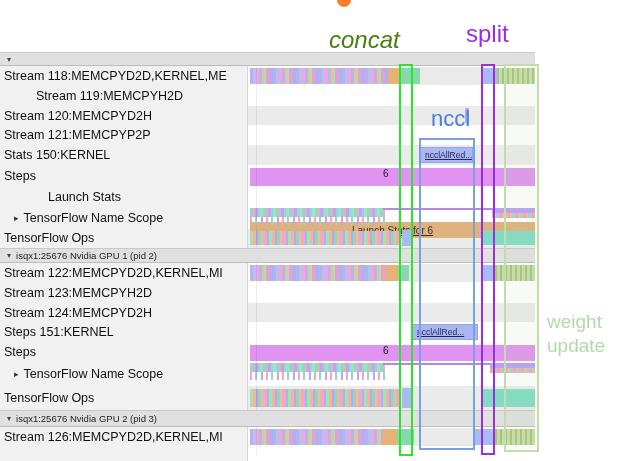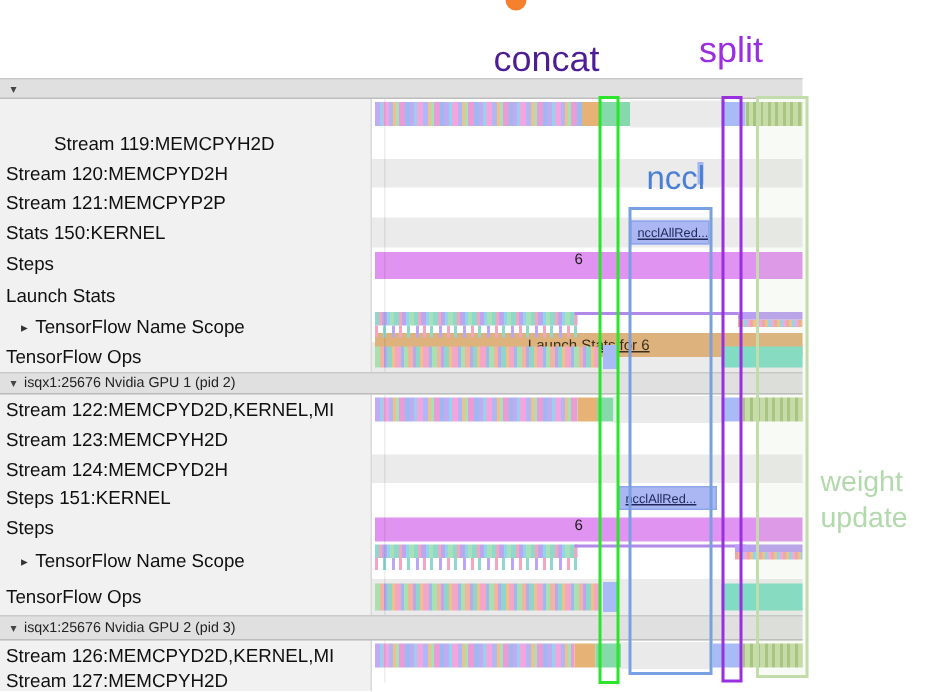--- a/index.html
+++ b/index.html
@@ -56,39 +56,42 @@
   .seg-teal-wide{top:3px;bottom:3px;background:#82dcc4;}
 
   
   .overlay{position:absolute;z-index:6;pointer-events:none;box-sizing:border-box;}
   #rect-concat{left:399px;top:64px;width:14px;height:392px;border:2px solid #2be42b;}
   #rect-split{left:481px;top:64px;width:14px;height:391px;border:2px solid #9a2fe0;}
   #rect-nccl{left:419px;top:138px;width:56px;height:312px;border:2px solid #79a0e2;}
   #rect-weight{left:504px;top:64px;width:35px;height:388px;border:2px solid #c3dcab;
                background:rgba(190,220,160,0.10);}
   .ann-text{position:absolute;z-index:7;pointer-events:none;white-space:nowrap;}
-  #ann-concat{left:329px;top:26px;font-size:24px;color:#4c1d95;}
+  #ann-concat{left:329px;top:26px;font-size:24px;color:#4d7c0f;font-style:italic;}
   #ann-split{left:466px;top:20px;font-size:24px;color:#9a2fe0;}
   #ann-nccl{left:431px;top:106px;font-size:22px;color:#4b7fd6;}
   #ann-weight{left:547px;top:310px;font-size:19px;line-height:24px;color:#b2d9ac;}
   #orange-frag{position:absolute;left:337px;top:0;width:14px;height:7px;background:#f5812f;
                border-radius:0 0 7px 7px;z-index:7;}
 </style>
 </head>
 <body>
 
 <div id="page">
 
   <div id="orange-frag"></div>
 
   <div id="label-col"></div>
   <div id="viewer">
       <div class="group-header" style="top: 52px; height: 14px;">
         <div class="gh-arrow">▾</div>
       </div>
+      <div class="row-label" style="top: 66px; height: 20px;">
+        <div class="">Stream 118:MEMCPYD2D,KERNEL,ME</div>
+      </div>
       <div class="track-row" style="top: 66px; height: 20px;">
         <div class="seg seg-dense-a" style="left: 250px; width: 138px;"></div>
         <div class="seg seg-orange" style="left: 388px; width: 12px;"></div>
         <div class="seg seg-teal" style="left: 400px; width: 20px;"></div>
         <div class="seg seg-gap" style="left: 420px; width: 61px;"></div>
         <div class="seg seg-peri" style="left: 481px; width: 16px;"></div>
         <div class="seg seg-stripes" style="left: 497px; width: 38px;"></div>
       </div>
       <div class="row-label" style="top: 86px; height: 20px; padding-left: 36px;">
         <div class="">Stream 119:MEMCPYH2D</div>
@@ -115,21 +118,21 @@
         </div>
       </div>
       <div class="row-label" style="top: 165px; height: 22px;">
         <div class="">Steps</div>
       </div>
       <div class="track-row" style="top: 165px; height: 22px;">
         <div class="seg seg-steps-bar" style="left: 250px; width: 285px;">
           <div class="" style="display: inline; position: absolute; left: 133px;">6</div>
         </div>
       </div>
-      <div class="row-label" style="top: 187px; height: 20px;">
+      <div class="row-label" style="top: 187px; height: 20px; margin-left: 44px;">
         <div class="">Launch Stats</div>
       </div>
       <div class="track-row" style="top: 180px; height: 20px; margin-top: 40px;">
         <div class="seg seg-launch-bar" style="left: 250px; width: 285px;">
           <div class="" style="display: inline;">Launch Stats for 6</div>
         </div>
       </div>
       <div class="row-label" style="top: 207px; height: 21px;">
         <div class="rl-arrow">▸</div>
         <div class="">TensorFlow Name Scope</div>
@@ -213,23 +216,20 @@
       <div class="row-label" style="top: 427px; height: 20px;">
         <div class="">Stream 126:MEMCPYD2D,KERNEL,MI</div>
       </div>
       <div class="track-row" style="top: 427px; height: 20px;">
         <div class="seg seg-dense-a" style="left: 250px; width: 133px;"></div>
         <div class="seg seg-orange" style="left: 383px; width: 14px;"></div>
         <div class="seg seg-teal" style="left: 397px; width: 17px;"></div>
         <div class="seg seg-gap" style="left: 414px; width: 61px;"></div>
         <div class="seg seg-peri" style="left: 475px; width: 20px;"></div>
         <div class="seg seg-stripes" style="left: 495px; width: 40px;"></div>
-      </div>
-      <div class="row-label" style="top: 447px; height: 14px;">
-        <div class="">Stream 127:MEMCPYH2D</div>
       </div>
       <div class="track-row" style="top: 447px; height: 14px;"></div>
     </div>
   <div id="gridline"></div>
 
   <div id="rect-concat" class="overlay"></div>
   <div id="rect-split" class="overlay"></div>
   <div id="rect-nccl" class="overlay"></div>
   <div id="rect-weight" class="overlay"></div>
 

